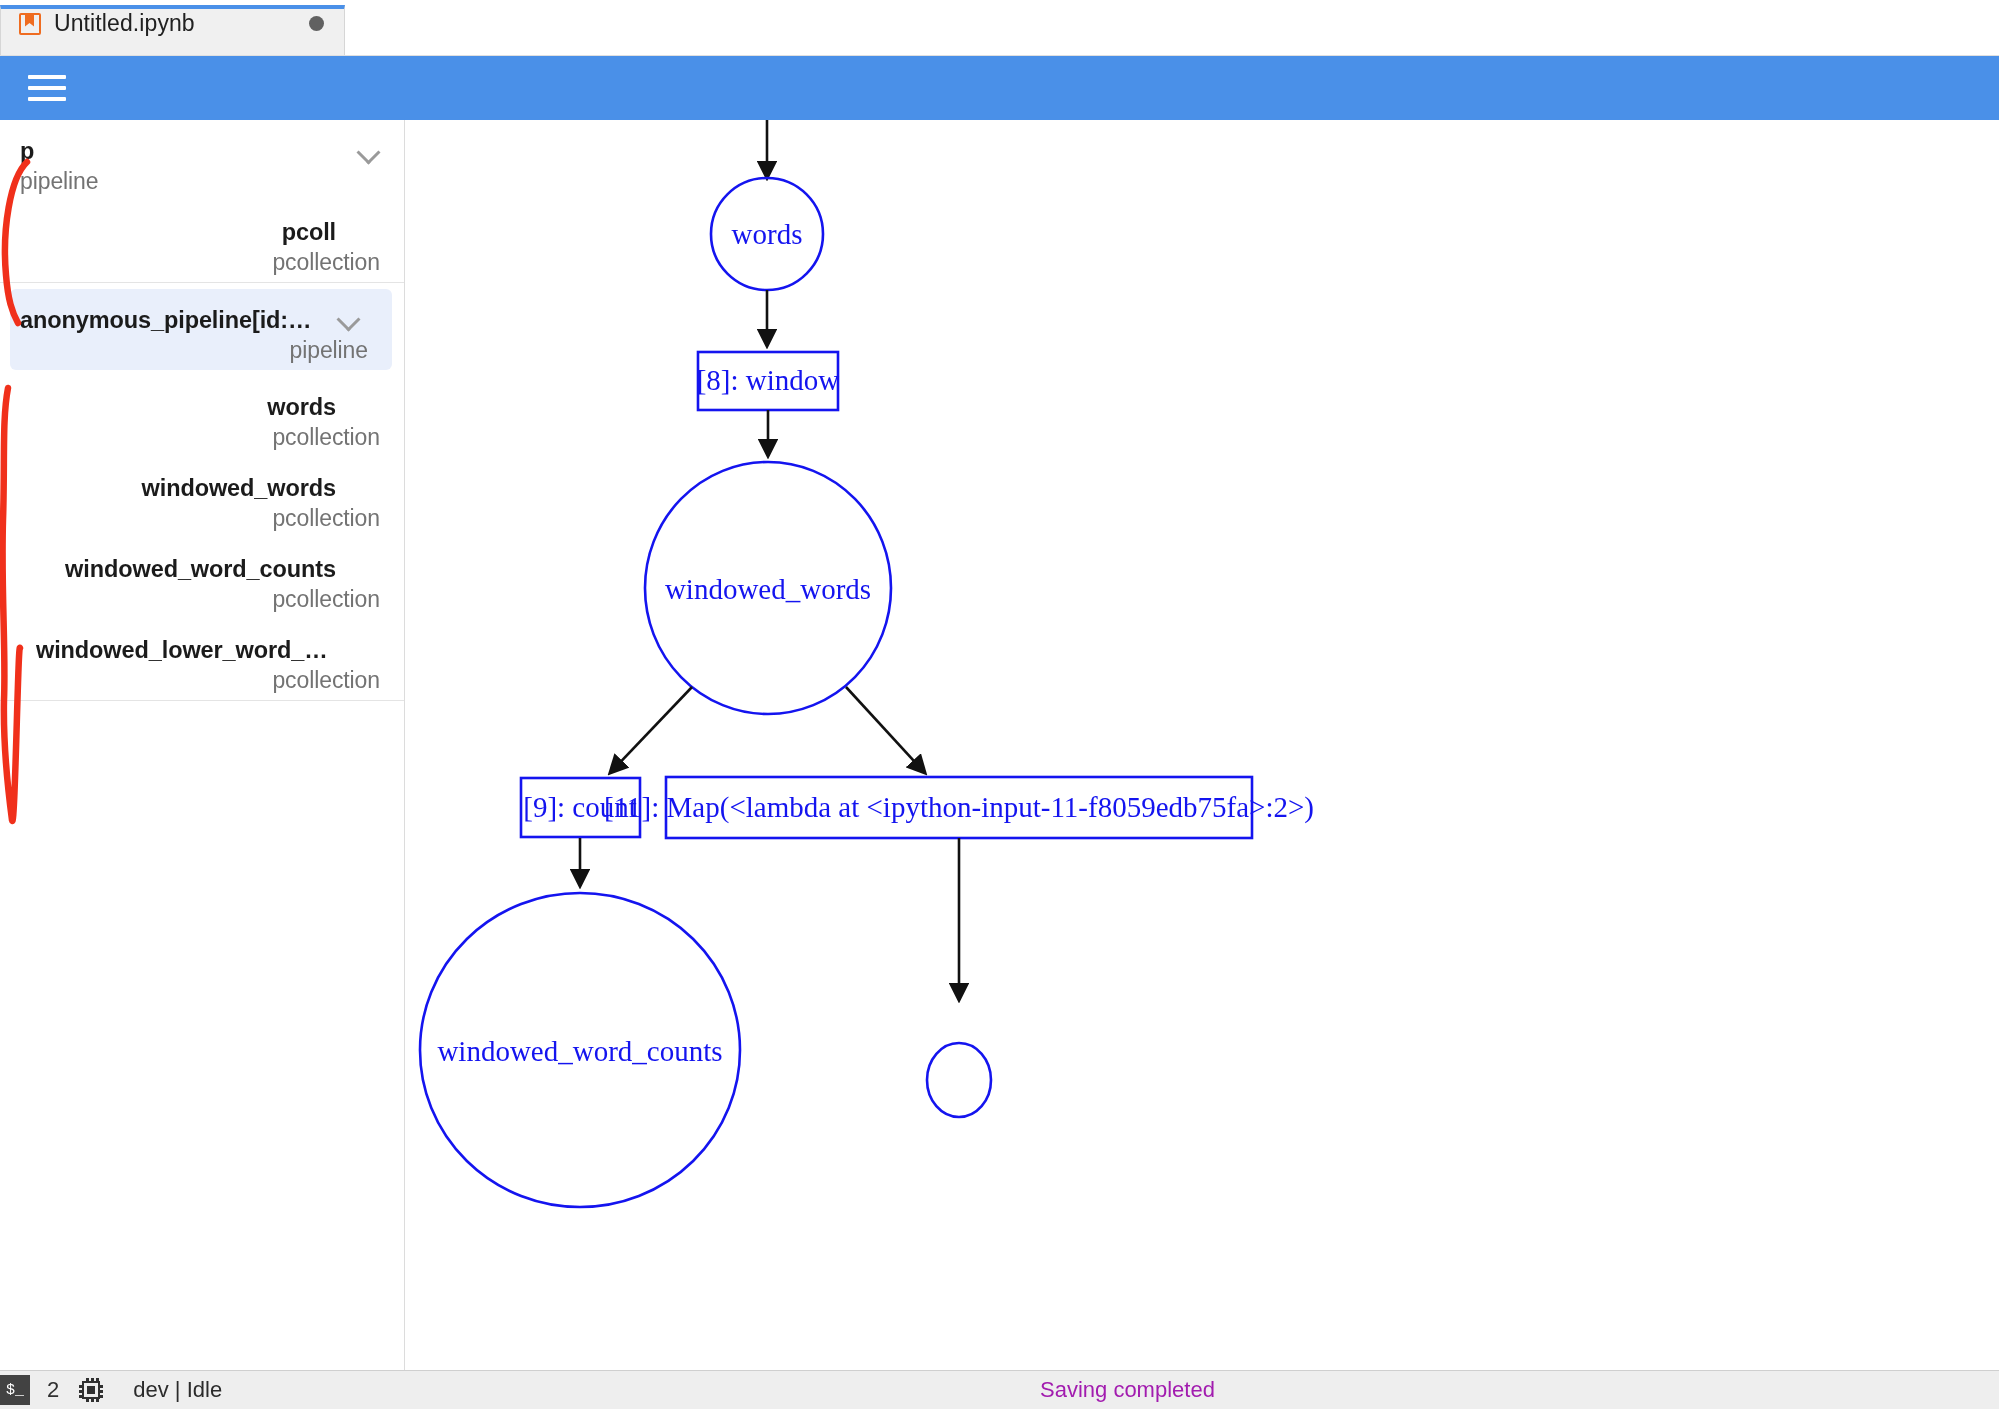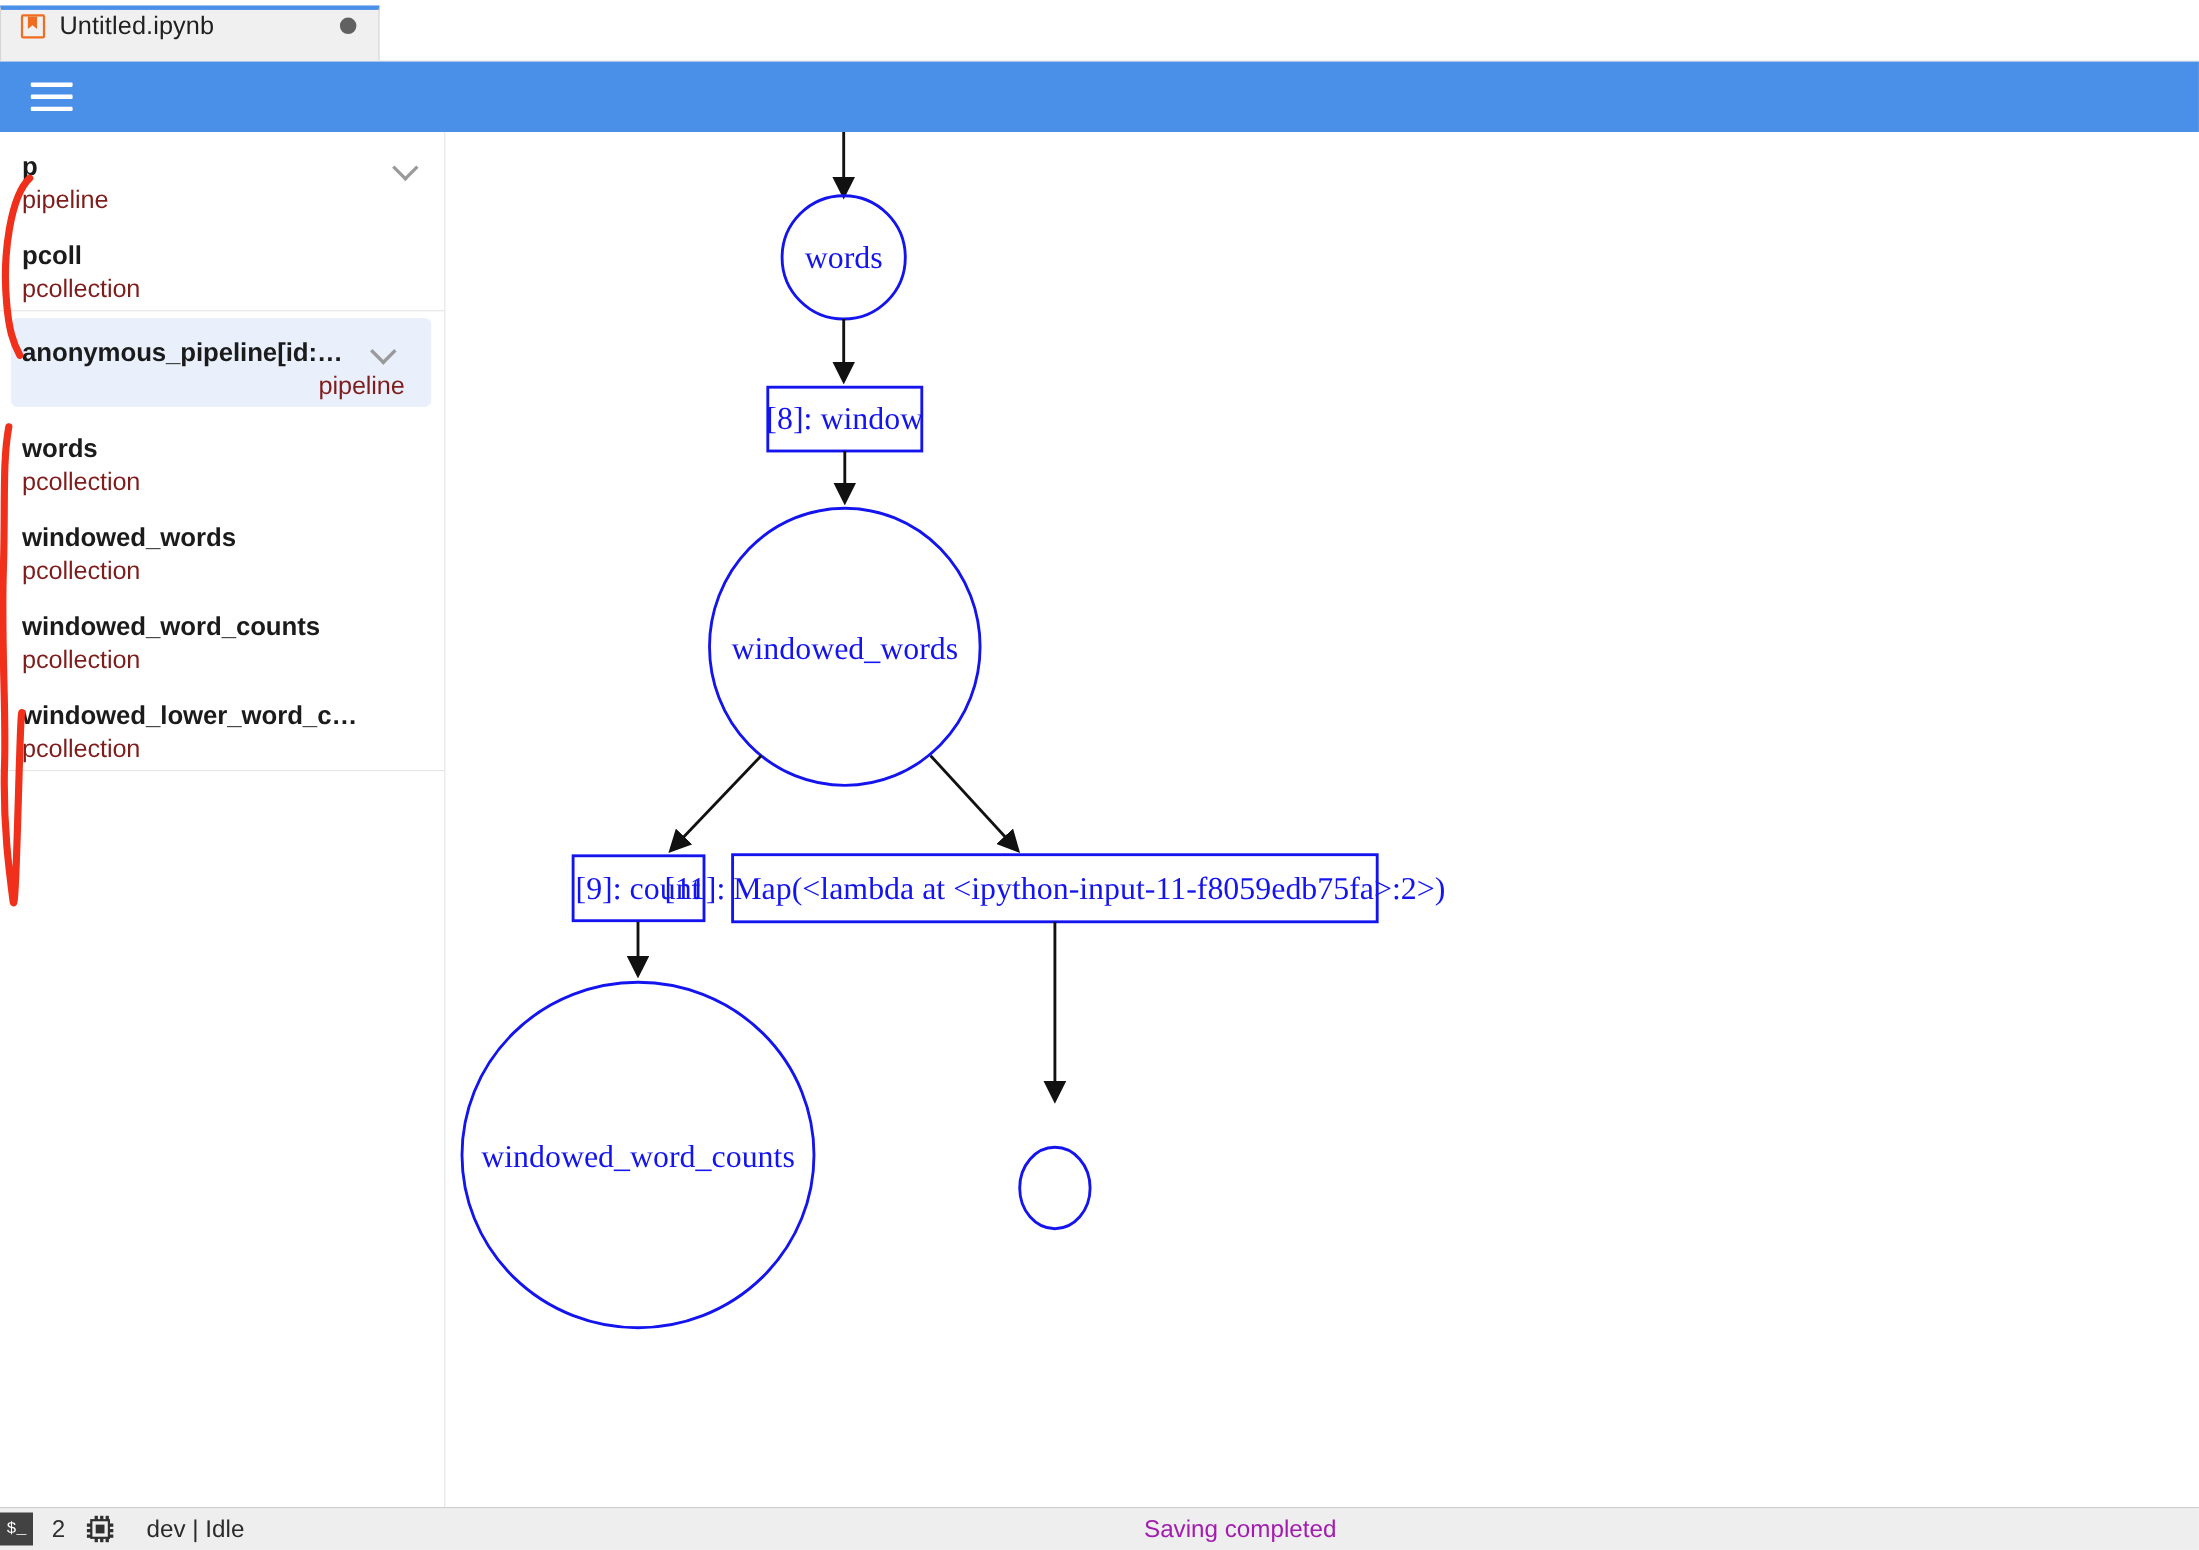--- a/index.html
+++ b/index.html
@@ -144,41 +144,41 @@
   .sb-group {
     border-bottom: 1px solid #e4e4e4;
     padding: 0;
   }
   .sb-row {
     padding: 18px 24px 6px 20px;
     box-sizing: border-box;
     position: relative;
     cursor: pointer;
   }
-  .sb-row.indent { padding-left: 20px; }
+  .sb-row.indent { padding-left: 36px; text-align: right; }
   .sb-row.selected {
     background: #e9effb;
     border-radius: 6px;
     margin: 6px 12px 6px 10px;
     padding-left: 10px;
     text-align: right;
   }
   .sb-name {
     font-size: 23.5px;
     font-weight: 700;
     color: #1b1b1b;
     white-space: nowrap;
     overflow: hidden;
     text-overflow: ellipsis;
     padding-right: 44px;
     letter-spacing: -0.1px;
   }
   .sb-kind {
     font-size: 23px;
-    color: #7f1d1d;
+    color: #737373;
     margin-top: 3px;
     letter-spacing: -0.1px;
   }
   .chev {
     position: absolute;
     right: 24px;
     top: 24px;
     width: 22px;
     height: 12px;
     cursor: pointer;

